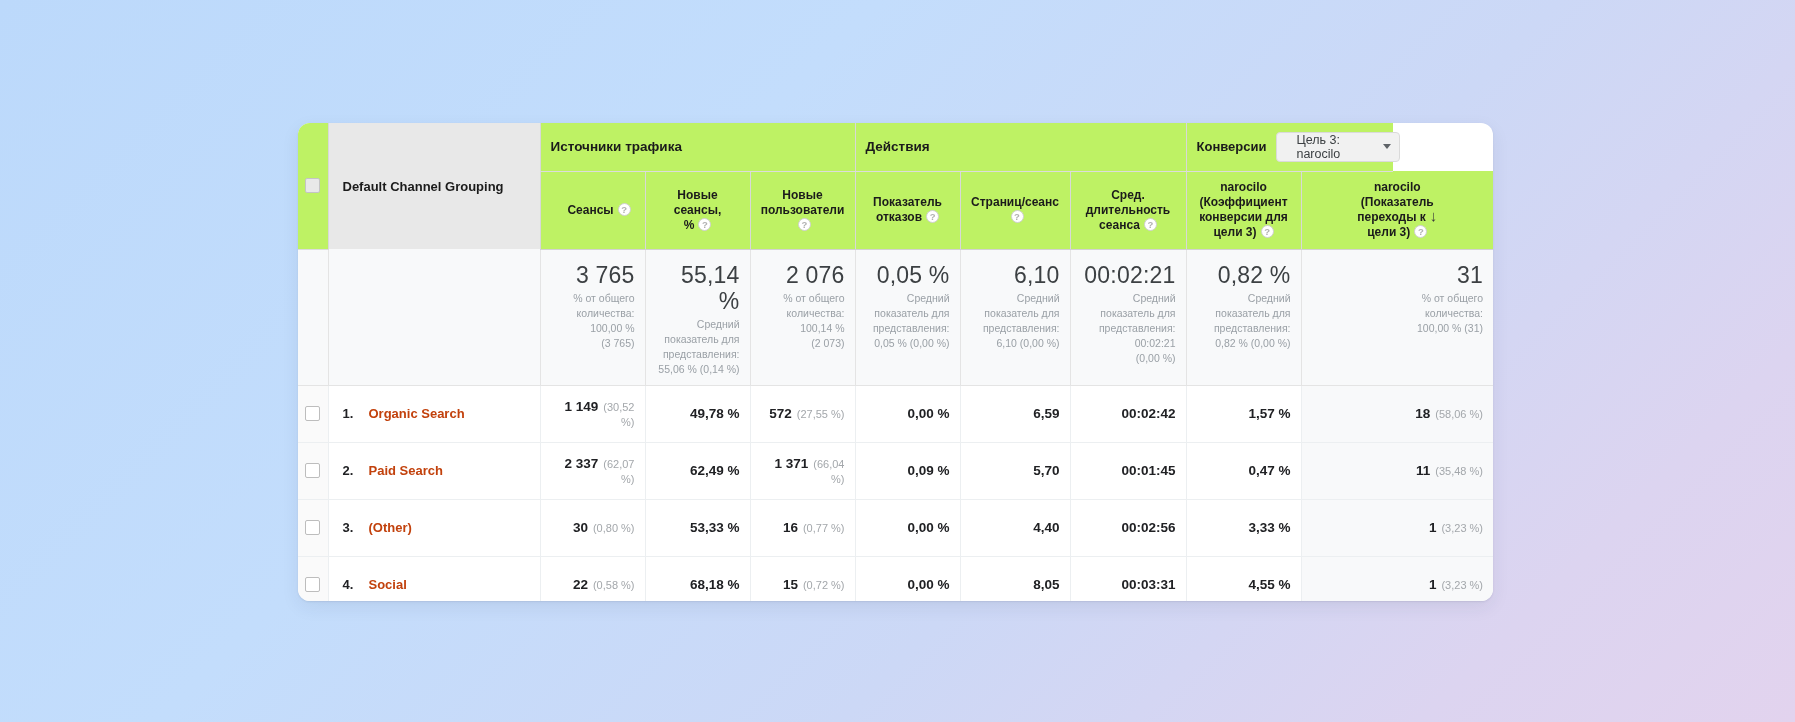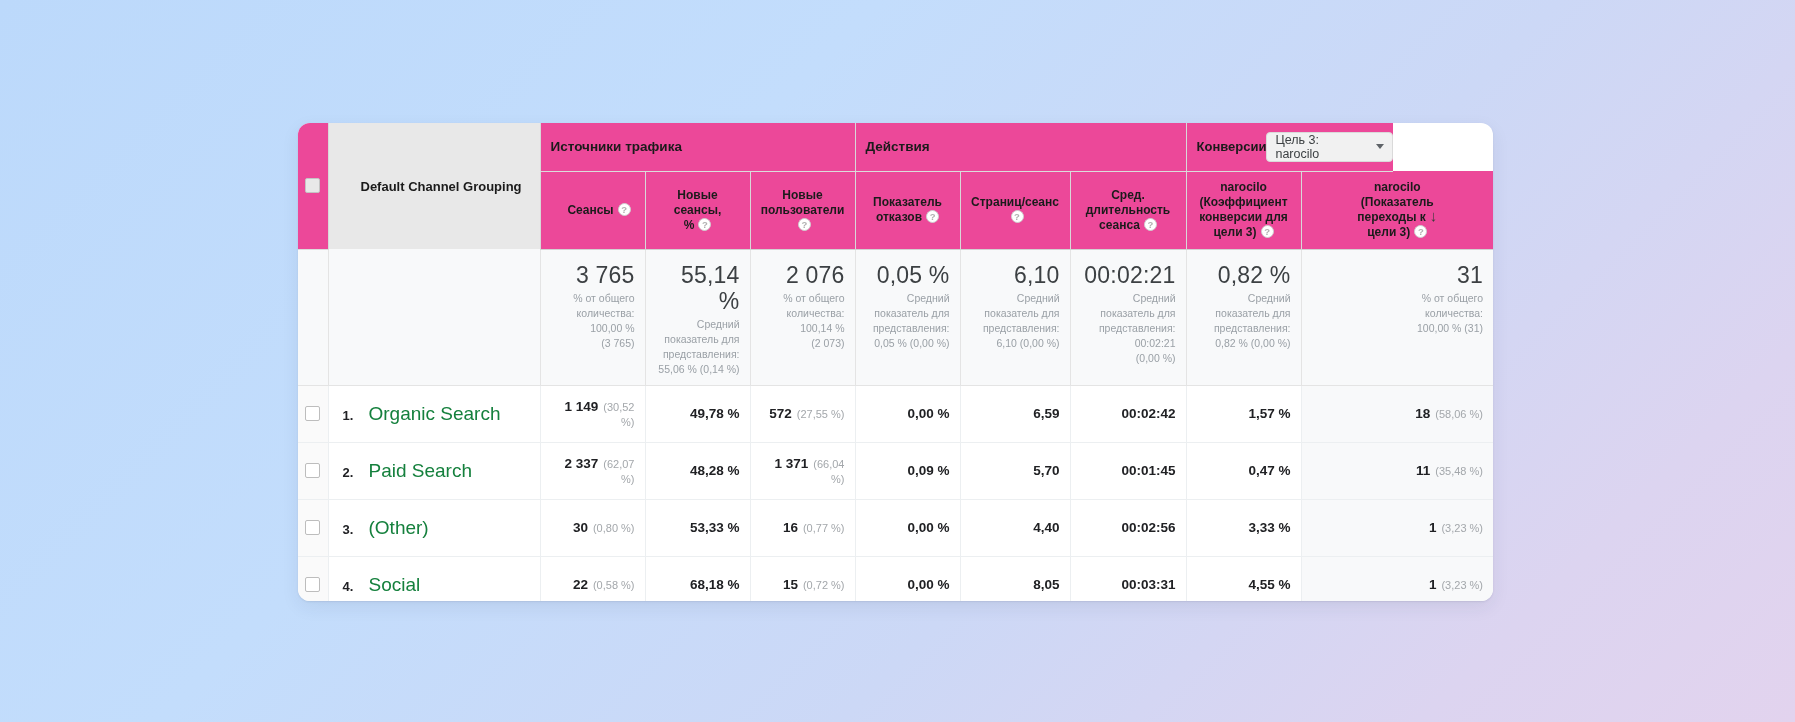--- a/index.html
+++ b/index.html
@@ -35,21 +35,21 @@
   table.ga {
     border-collapse: collapse;
     table-layout: fixed;
     width: 1195px;
     font-size: 13px;
     color: #202124;
   }
 
   
   .grp-row th, .col-row th {
-    background: #ec4899;
+    background: #bef264;
     padding: 0;
     font-weight: 700;
   }
   .grp-row th {
     height: 48px;
     vertical-align: middle;
     text-align: left;
     font-size: 13.5px;
     color: #1b1b1b;
     border-bottom: 1px solid #dcdcdc;
@@ -60,21 +60,21 @@
   .grp-row th.checkcell {
     border-left: none;
     width: 30px;
     padding: 0;
   }
   .grp-row th.dimcell {
     border-left: 1px solid #d8d8d8;
     border-bottom: none;
     background: #e8e8e8;
     vertical-align: middle;
-    padding-left: 32px;
+    padding-left: 14px;
     font-size: 13px;
   }
   .col-row th {
     height: 78px;
     vertical-align: middle;
     text-align: center;
     font-size: 12px;
     line-height: 15px;
     color: #1b1b1b;
     border-left: 1px solid #d8d8d8;
@@ -106,32 +106,33 @@
     color: #3c3c3c;
     vertical-align: middle;
     position: relative;
     top: -2px;
   }
 
   
   .conv-wrap {
     display: flex;
     align-items: center;
+    gap: 10px;
   }
   .conv-label { font-weight: 700; font-size: 13px; white-space: nowrap; }
   .conv-select {
     display: flex;
     align-items: center;
     justify-content: space-between;
     background: #f1f1f1;
     border: 1px solid #dadada;
     border-radius: 4px;
     height: 30px;
     min-width: 124px;
-    padding: 0 8px 0 8px;
+    padding: 0 8px 0 19px;
     font-size: 12.5px;
     font-weight: 400;
     color: #3c4043;
     gap: 10px;
   }
   .caret {
     width: 0; height: 0;
     border-left: 4px solid transparent;
     border-right: 4px solid transparent;
     border-top: 5px solid #5f6368;
@@ -192,24 +193,24 @@
   tr.data:last-child td { border-bottom: none; }
 
   .rank {
     display: inline-block;
     width: 26px;
     font-weight: 700;
     color: #202124;
     font-size: 13px;
   }
   .chan-link {
-    color: #15803d;
+    color: #c2410c;
     text-decoration: none;
-    font-size: 19px;
-    font-weight: 400;
+    font-size: 13px;
+    font-weight: 700;
   }
   .pct-sm {
     color: #a3a7ab;
     font-size: 11px;
     font-weight: 400;
     margin-left: 5px;
   }
 
   
   .cb {
@@ -387,21 +388,21 @@
       </tr>
 
       <tr class="data">
         <td class="checkcell">
               <span class="cb"></span>
             </td>
         <td class="dimcell">
           <span class="rank">2.</span><a class="chan-link" href="#">Paid Search</a>
         </td>
         <td><span>2 337</span><span class="pct-sm">(62,07 %)</span></td>
-        <td><span>48,28 %</span></td>
+        <td><span>62,49 %</span></td>
         <td><span>1 371</span><span class="pct-sm">(66,04 %)</span></td>
         <td><span>0,09 %</span></td>
         <td><span>5,70</span></td>
         <td><span>00:01:45</span></td>
         <td><span>0,47 %</span></td>
         <td class="goalcell" colspan="2"><span>11</span><span class="pct-sm">(35,48 %)</span></td>
       </tr>
 
       <tr class="data">
         <td class="checkcell">

